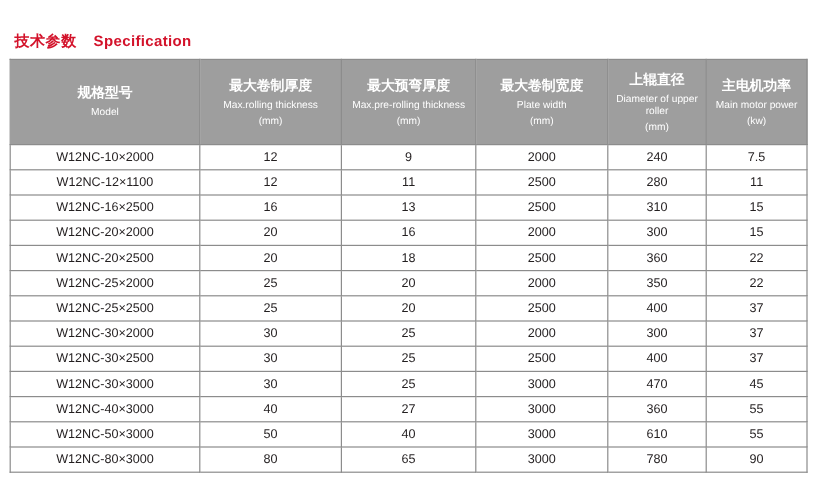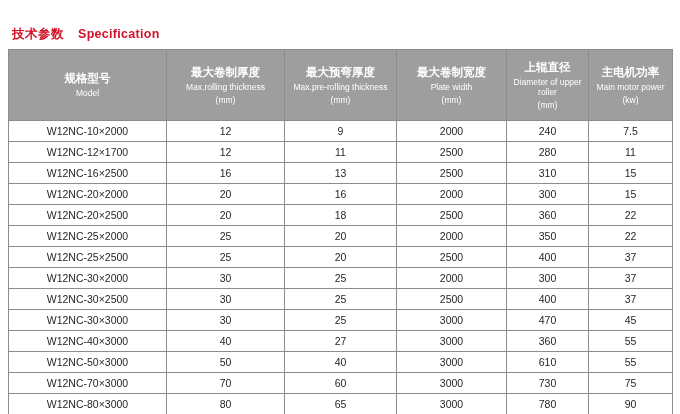--- a/index.html
+++ b/index.html
@@ -150,21 +150,21 @@
     <tbody>
       <tr>
         <td class="model">W12NC-10×2000</td>
         <td>12</td>
         <td>9</td>
         <td>2000</td>
         <td>240</td>
         <td>7.5</td>
       </tr>
       <tr>
-        <td class="model">W12NC-12×1700</td>
+        <td class="model">W12NC-12×1100</td>
         <td>12</td>
         <td>11</td>
         <td>2500</td>
         <td>280</td>
         <td>11</td>
       </tr>
       <tr>
         <td class="model">W12NC-16×2500</td>
         <td>16</td>
         <td>13</td>
@@ -238,28 +238,20 @@
       </tr>
       <tr>
         <td class="model">W12NC-50×3000</td>
         <td>50</td>
         <td>40</td>
         <td>3000</td>
         <td>610</td>
         <td>55</td>
       </tr>
       <tr>
-        <td class="model">W12NC-70×3000</td>
-        <td>70</td>
-        <td>60</td>
-        <td>3000</td>
-        <td>730</td>
-        <td>75</td>
-      </tr>
-      <tr>
         <td class="model">W12NC-80×3000</td>
         <td>80</td>
         <td>65</td>
         <td>3000</td>
         <td>780</td>
         <td>90</td>
       </tr>
 
     </tbody>
   </table>

